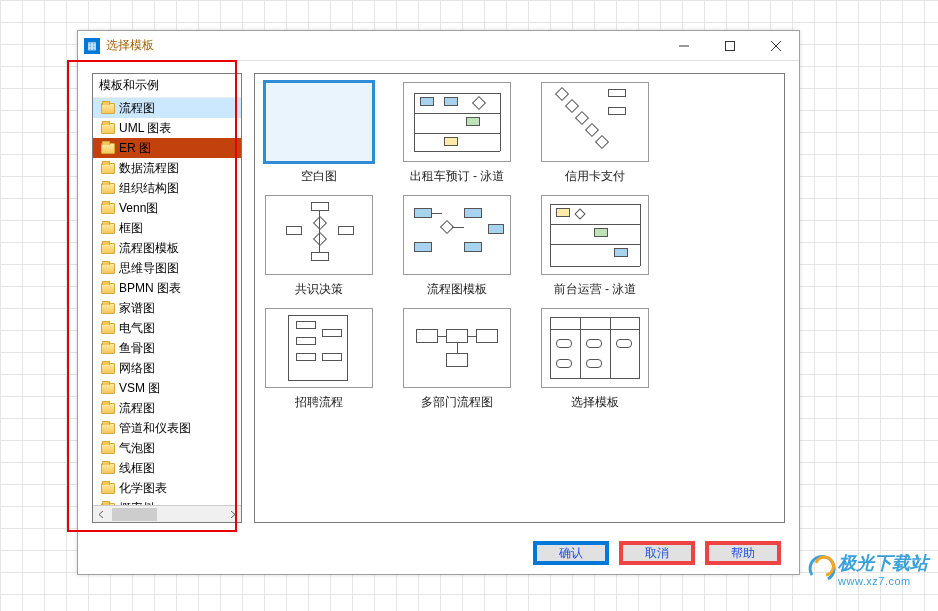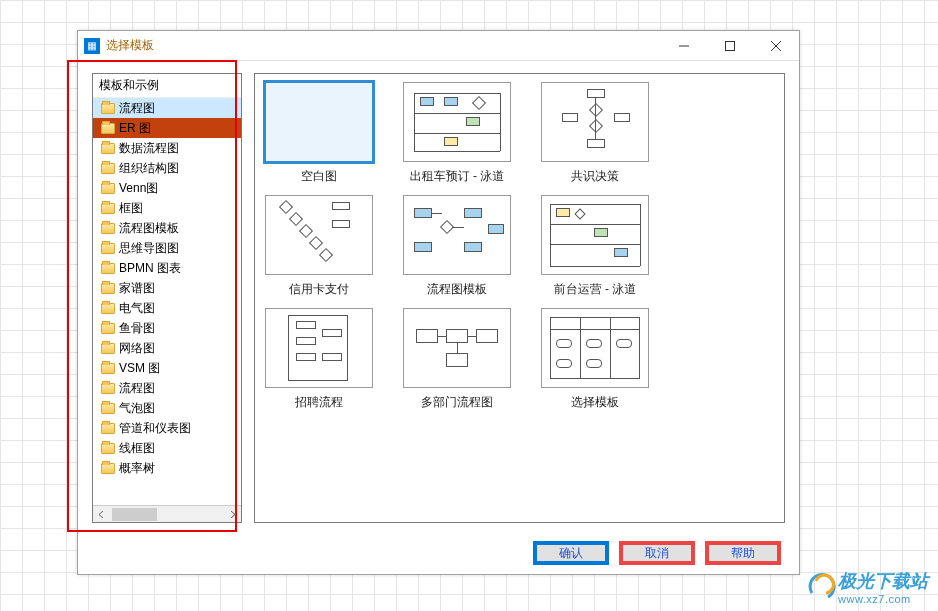--- a/index.html
+++ b/index.html
@@ -139,21 +139,21 @@
   }
   .btn {
     min-width: 76px; height: 24px;
     border: 4px solid #ef4444; background: #e1e1e1;
     display:flex; align-items:center; justify-content:center;
     font-size:12px; color:#1d4ed8;
   }
   .btn.primary { border-color:#0078d7; }
   .watermark{
     position:absolute; right:0; bottom:0; display:flex; align-items:center; gap:2px;
-    padding: 4px 10px 6px; font-weight:bold; color:#3aa0d8;
+    padding: 4px 10px 24px; font-weight:bold; color:#3aa0d8;
   }
   .wm-sub{ font-size:11px; color:#3aa0d8; font-weight:normal; letter-spacing:0.5px;}
   .wm-logo{ width:28px;height:28px;border-radius:50%;position:relative;}
   .wm-logo svg{width:28px;height:28px;}
   
   .mini { position:relative; width:100%; height:100%; }
   .mini .box{position:absolute;border:1px solid #555;background:#fff;}
   .mini .dia{position:absolute;width:10px;height:10px;border:1px solid #555;background:#fff;transform:rotate(45deg);}
   .mini .ln{position:absolute;background:#555;}
   .mini .blue{background:#a7d3ef;}
@@ -189,20 +189,24 @@
   <div class="content">
     <div class="main-row">
       <div class="sidebar-wrap">
         <div class="sidebar">
           <div class="sidebar-header">模板和示例</div>
           <div class="tree" id="tree">
               <div class="tree-item selected">
                 <span class="folder-ico"></span>
                 <span>流程图</span>
               </div>
+              <div class="tree-item">
+                <span class="folder-ico"></span>
+                <span>UML 图表</span>
+              </div>
               <div class="tree-item secondary">
                 <span class="folder-ico"></span>
                 <span>ER 图</span>
               </div>
               <div class="tree-item">
                 <span class="folder-ico"></span>
                 <span>数据流程图</span>
               </div>
               <div class="tree-item">
                 <span class="folder-ico"></span>
@@ -247,29 +251,33 @@
               <div class="tree-item">
                 <span class="folder-ico"></span>
                 <span>VSM 图</span>
               </div>
               <div class="tree-item">
                 <span class="folder-ico"></span>
                 <span>流程图</span>
               </div>
               <div class="tree-item">
                 <span class="folder-ico"></span>
+                <span>管道和仪表图</span>
+              </div>
+              <div class="tree-item">
+                <span class="folder-ico"></span>
                 <span>气泡图</span>
               </div>
               <div class="tree-item">
                 <span class="folder-ico"></span>
-                <span>管道和仪表图</span>
-              </div>
-              <div class="tree-item">
-                <span class="folder-ico"></span>
                 <span>线框图</span>
+              </div>
+              <div class="tree-item">
+                <span class="folder-ico"></span>
+                <span>化学图表</span>
               </div>
               <div class="tree-item">
                 <span class="folder-ico"></span>
                 <span>概率树</span>
               </div>
             </div>
           <div class="hscroll">
             <div class="scroll-btn">
               <svg width="7" height="7" viewBox="0 0 7 7">
                   <path d="M5 0 L1 3.5 L5 7" fill="none" stroke="currentColor"></path>
@@ -309,44 +317,44 @@
                   <div class="box green" style="left:62px;top:34px;width:14px;height:9px;"></div>
                   <div class="box yel" style="left:40px;top:54px;width:14px;height:9px;"></div>
                   <div class="dia" style="left:70px;top:15px;"></div>
                 </div>
               </div>
               <div class="thumb-label">出租车预订 - 泳道</div>
             </div>
             <div class="thumb-cell">
               <div class="thumb">
                 <div class="mini">
+                  <div class="dia" style="left:15px;top:6px;"></div>
+                  <div class="dia" style="left:25px;top:18px;"></div>
+                  <div class="dia" style="left:35px;top:30px;"></div>
+                  <div class="dia" style="left:45px;top:42px;"></div>
+                  <div class="dia" style="left:55px;top:54px;"></div>
+                  <div class="box" style="left:66px;top:6px;width:18px;height:8px;"></div>
+                  <div class="box" style="left:66px;top:24px;width:18px;height:8px;"></div>
+                </div>
+              </div>
+              <div class="thumb-label">信用卡支付</div>
+            </div>
+            <div class="thumb-cell">
+              <div class="thumb">
+                <div class="mini">
                   <div class="box" style="left:45px;top:6px;width:18px;height:9px;"></div>
                   <div class="dia" style="left:49px;top:22px;"></div>
                   <div class="dia" style="left:49px;top:38px;"></div>
                   <div class="box" style="left:45px;top:56px;width:18px;height:9px;"></div>
                   <div class="ln" style="left:53px;top:15px;width:1px;height:41px;"></div>
                   <div class="box" style="left:20px;top:30px;width:16px;height:9px;"></div>
                   <div class="box" style="left:72px;top:30px;width:16px;height:9px;"></div>
                 </div>
               </div>
               <div class="thumb-label">共识决策</div>
-            </div>
-            <div class="thumb-cell">
-              <div class="thumb">
-                <div class="mini">
-                  <div class="dia" style="left:15px;top:6px;"></div>
-                  <div class="dia" style="left:25px;top:18px;"></div>
-                  <div class="dia" style="left:35px;top:30px;"></div>
-                  <div class="dia" style="left:45px;top:42px;"></div>
-                  <div class="dia" style="left:55px;top:54px;"></div>
-                  <div class="box" style="left:66px;top:6px;width:18px;height:8px;"></div>
-                  <div class="box" style="left:66px;top:24px;width:18px;height:8px;"></div>
-                </div>
-              </div>
-              <div class="thumb-label">信用卡支付</div>
             </div>
             <div class="thumb-cell">
               <div class="thumb">
                 <div class="mini">
                   <div class="box blue" style="left:10px;top:12px;width:18px;height:10px;"></div>
                   <div class="box blue" style="left:10px;top:46px;width:18px;height:10px;"></div>
                   <div class="dia" style="left:38px;top:26px;"></div>
                   <div class="box blue" style="left:60px;top:12px;width:18px;height:10px;"></div>
                   <div class="box blue" style="left:60px;top:46px;width:18px;height:10px;"></div>
                   <div class="box blue" style="left:84px;top:28px;width:16px;height:10px;"></div>

